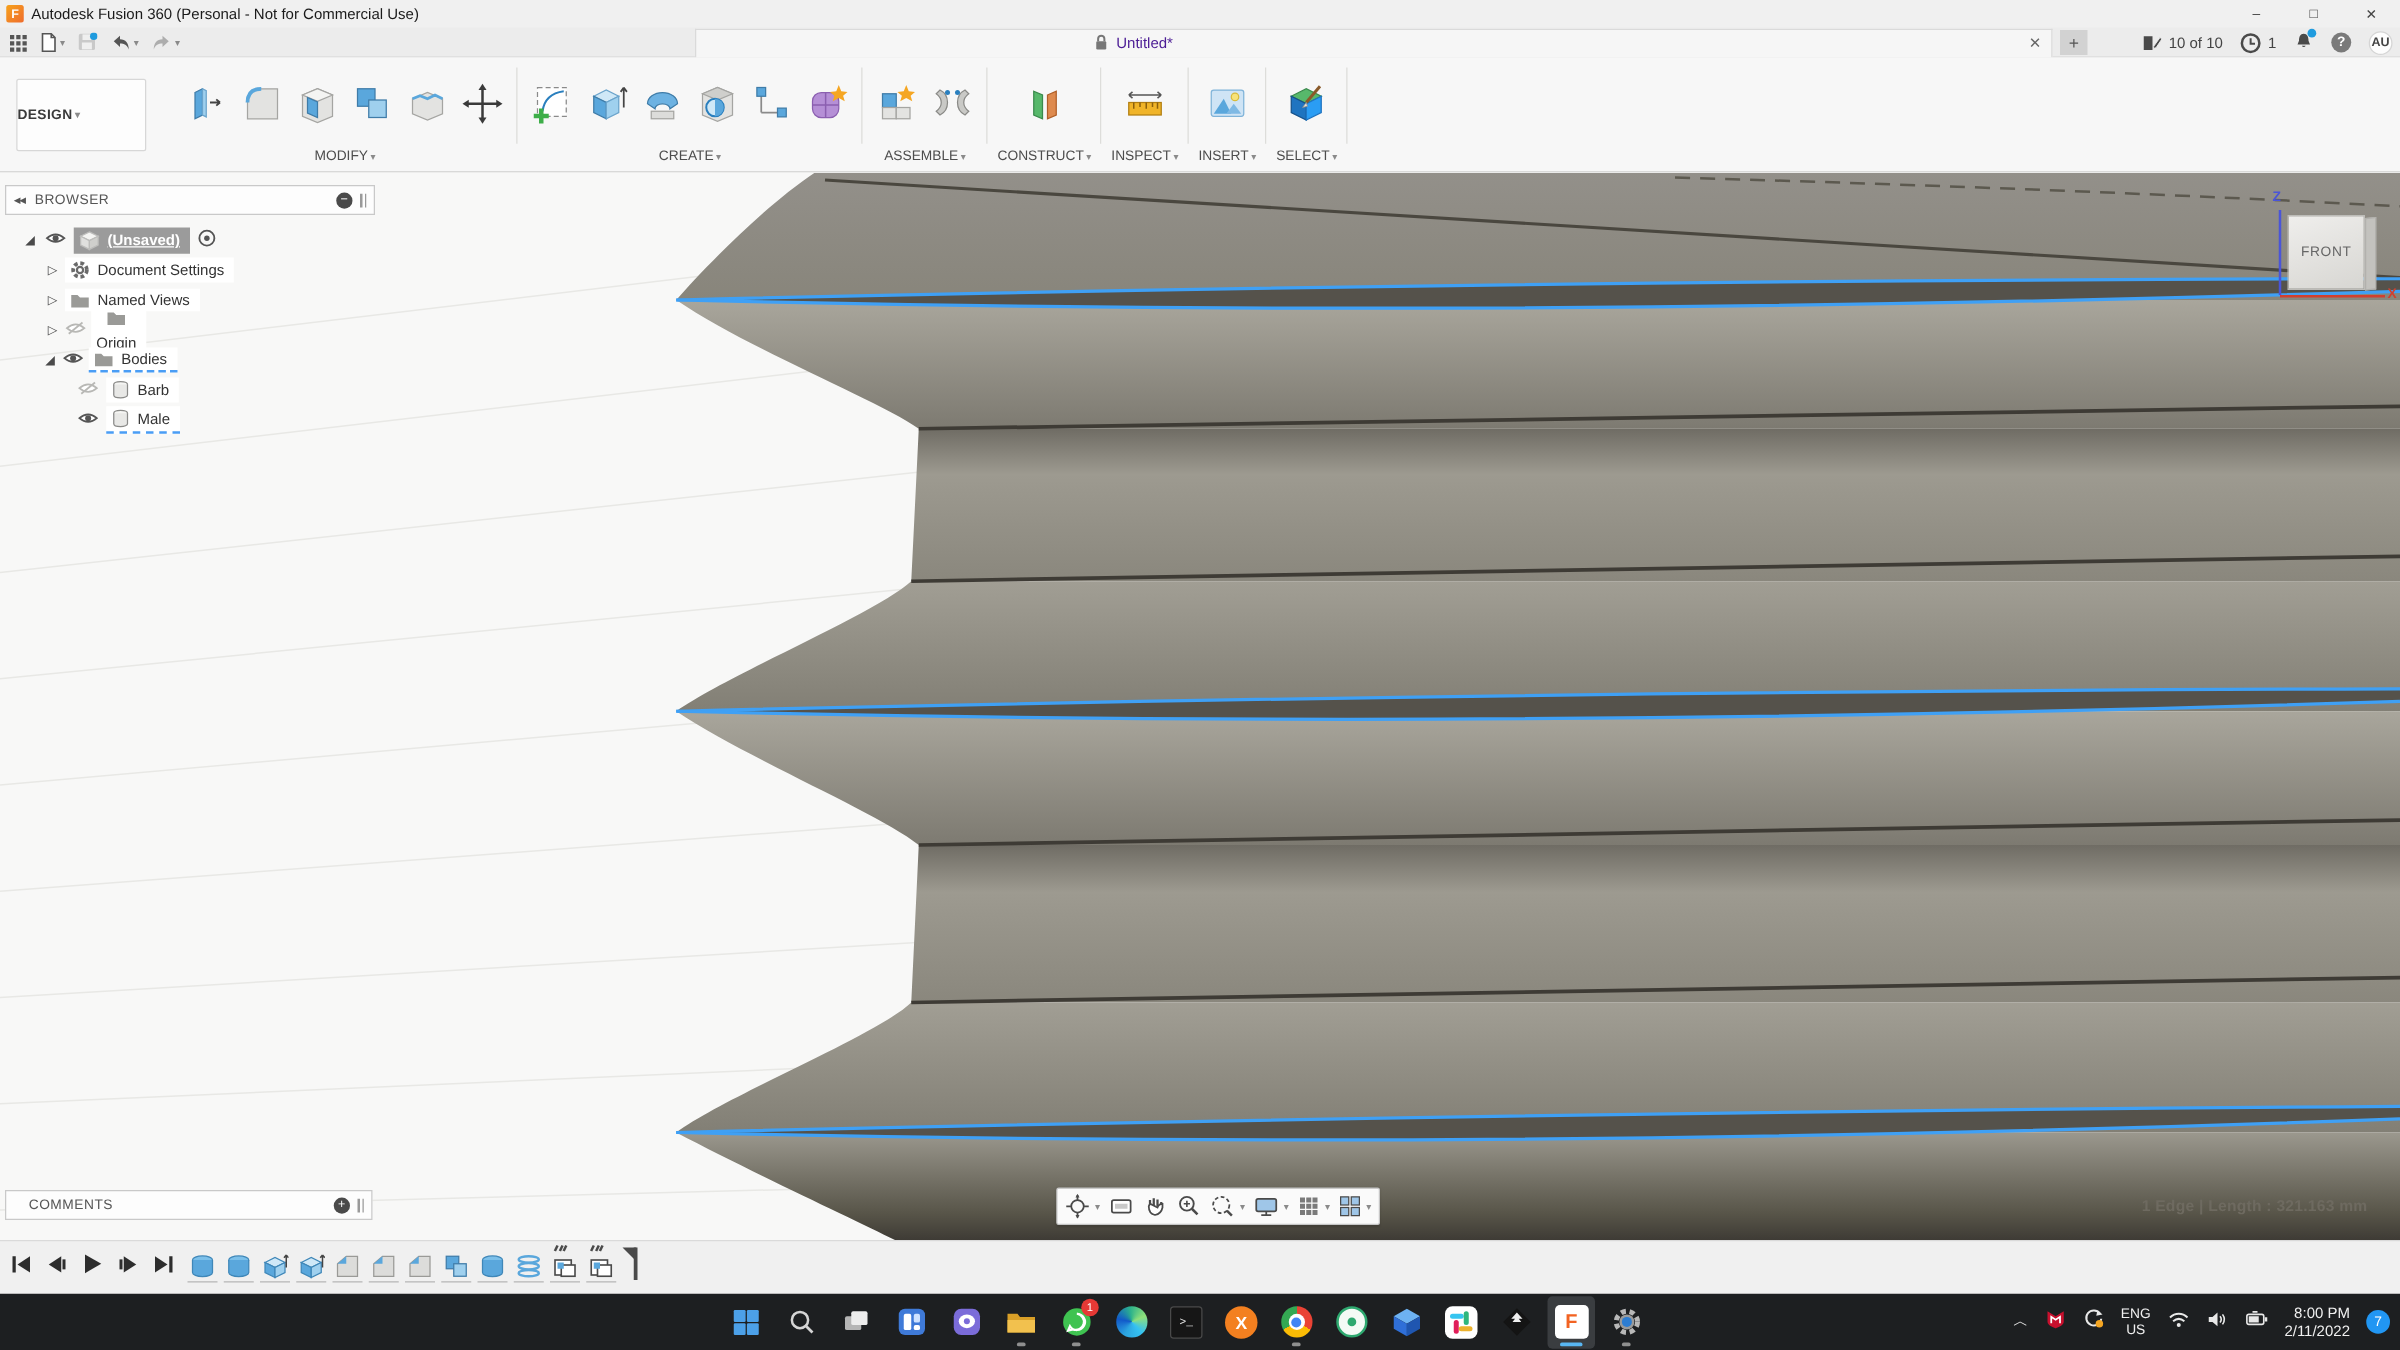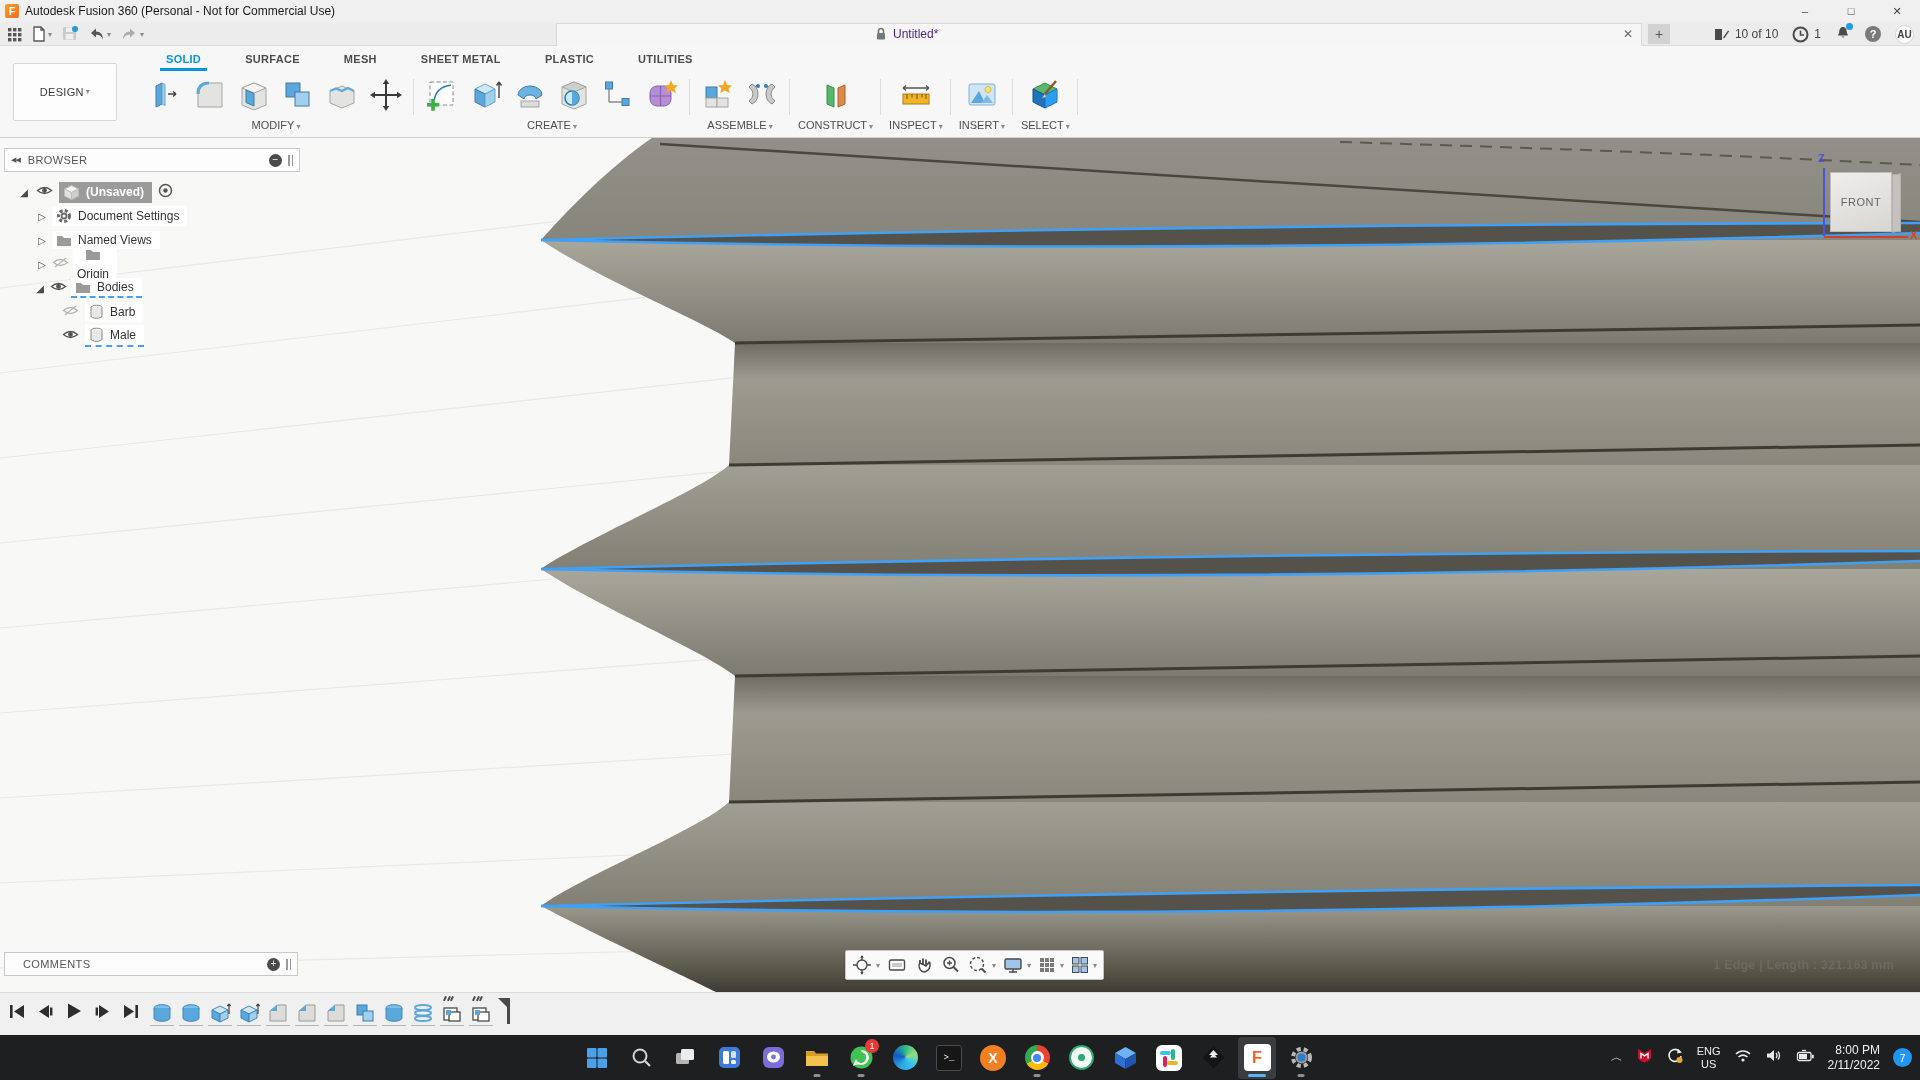--- a/index.html
+++ b/index.html
@@ -24,21 +24,21 @@
   .qright { position:absolute; right:6px; top:0; height:24px; display:flex; align-items:center; gap:14px; font-size:12px; color:#444; }
   .icon-with-count { display:flex; align-items:center; gap:5px; }
   .bell-wrap { position:relative; }
   .bell-dot { position:absolute; right:-2px; top:-2px; width:7px; height:7px; border-radius:50%; background:#1f9bde; }
   .help-circle { width:16px; height:16px; border-radius:50%; background:#7a7a7a; color:#fff; font-size:11px; display:flex; align-items:center; justify-content:center; font-weight:bold; }
   .avatar { width:19px; height:19px; border-radius:50%; background:#fdfdfd; border:1px solid #d5d5d5; color:#444; font-size:10px; display:flex; align-items:center; justify-content:center; font-weight:bold; }
 
   
   .ribbon { position:absolute; left:0; top:46px; width:1920px; height:92px; background:#f7f7f7; border-bottom:1px solid #d0cfce; display:flex; }
   .design-area { width:130px; display:flex; align-items:center; justify-content:center; }
-  .design-btn { width:104px; height:58px; background:#fdfdfd; border:1px solid #d7d7d7; border-radius:2px; display:flex; align-items:center; justify-content:center; font-size:11px; font-weight:normal; color:#3a3a3a; letter-spacing:.3px; }
+  .design-btn { width:104px; height:58px; background:#fdfdfd; border:1px solid #d7d7d7; border-radius:2px; display:flex; align-items:center; font-size:11px; font-weight:bold; color:#3a3a3a; letter-spacing:.3px; }
   .ribbon-main { flex:1; display:flex; flex-direction:column; }
   .tabs-row { height:25px; display:flex; align-items:flex-end; padding-left:14px; gap:0; }
   .rtab { padding:0 22px 6px; font-size:11px; font-weight:bold; color:#4c4c4c; letter-spacing:.3px; position:relative; }
   .rtab.active { color:#0696d7; }
   .rtab.active::after { content:""; position:absolute; left:16px; right:16px; bottom:0; height:3px; background:#0696d7; }
   .groups-row { flex:1; display:flex; padding-left:8px; }
   .rgroup { display:flex; flex-direction:column; position:relative; padding:0 8px; }
   .rgroup::after { content:""; position:absolute; right:0; top:8px; bottom:22px; width:1px; background:#ddddda; }
   .group-icons { flex:1; display:flex; align-items:center; gap:4px; }
   .group-label { height:18px; text-align:center; font-size:11px; color:#4d4d4d; }
@@ -228,28 +228,20 @@
   </div>
 
   <div class="ribbon">
     <div class="design-area">
       <div class="design-btn">
         <span>DESIGN</span>
         <span class="caret">▾</span>
       </div>
     </div>
     <div class="ribbon-main">
-      <div class="tabs-row">
-        <span class="rtab active">SOLID</span>
-        <span class="rtab">SURFACE</span>
-        <span class="rtab">MESH</span>
-        <span class="rtab">SHEET METAL</span>
-        <span class="rtab">PLASTIC</span>
-        <span class="rtab">UTILITIES</span>
-      </div>
       <div class="groups-row">
 
         <div class="rgroup">
           <div class="group-icons">
             <span class="ricon">
                 <svg width="34" height="34">
                   <polygon points="7,8 13,5 13,26 7,29" fill="#5aa7dc" stroke="#3f7ca8"></polygon>
                   <polygon points="13,5 16,6.5 16,27.5 13,26" fill="#9fd0ee" stroke="#6ba4cc"></polygon>
                   <path d="M19,16 L27,16 M27,16 L24,13.5 M27,16 L24,18.5" stroke="#444" stroke-width="1.5" fill="none"></path>
                 </svg>
@@ -523,21 +515,21 @@
             <i></i>
           </span>
       </div>
       <div class="tree">
         <div class="trow" style="padding-left:14px;">
           <span class="arrow">◢</span>
           <span style="margin-left:6px;"><svg width="17" height="13">
                 <path d="M1.5,6.5 Q8.5,0.5 15.5,6.5 Q8.5,12.5 1.5,6.5 Z" fill="#fff" stroke="#555" stroke-width="1.4"></path>
                 <circle cx="8.5" cy="6.5" r="2.4" fill="#555"></circle>
               </svg></span>
-          <span class="chip selected" style="margin-left:6px;">
+          <span class="chip selected" style="margin-left:6px;text-decoration:underline;">
             <svg width="17" height="17">
                 <polygon points="8.5,1.5 15.5,5 8.5,8.5 1.5,5" fill="#f4f4f2" stroke="#bdbdbb"></polygon>
                 <polygon points="1.5,5 8.5,8.5 8.5,15.5 1.5,12" fill="#e0e0de" stroke="#bdbdbb"></polygon>
                 <polygon points="15.5,5 8.5,8.5 8.5,15.5 15.5,12" fill="#cfcfcc" stroke="#bdbdbb"></polygon>
               </svg>
             <span>(Unsaved)</span>
           </span>
           <span class="radio-icon"><svg width="15" height="15">
                 <circle cx="7.5" cy="7.5" r="6" fill="none" stroke="#555" stroke-width="1.5"></circle>
                 <circle cx="7.5" cy="7.5" r="2.2" fill="#555"></circle>

